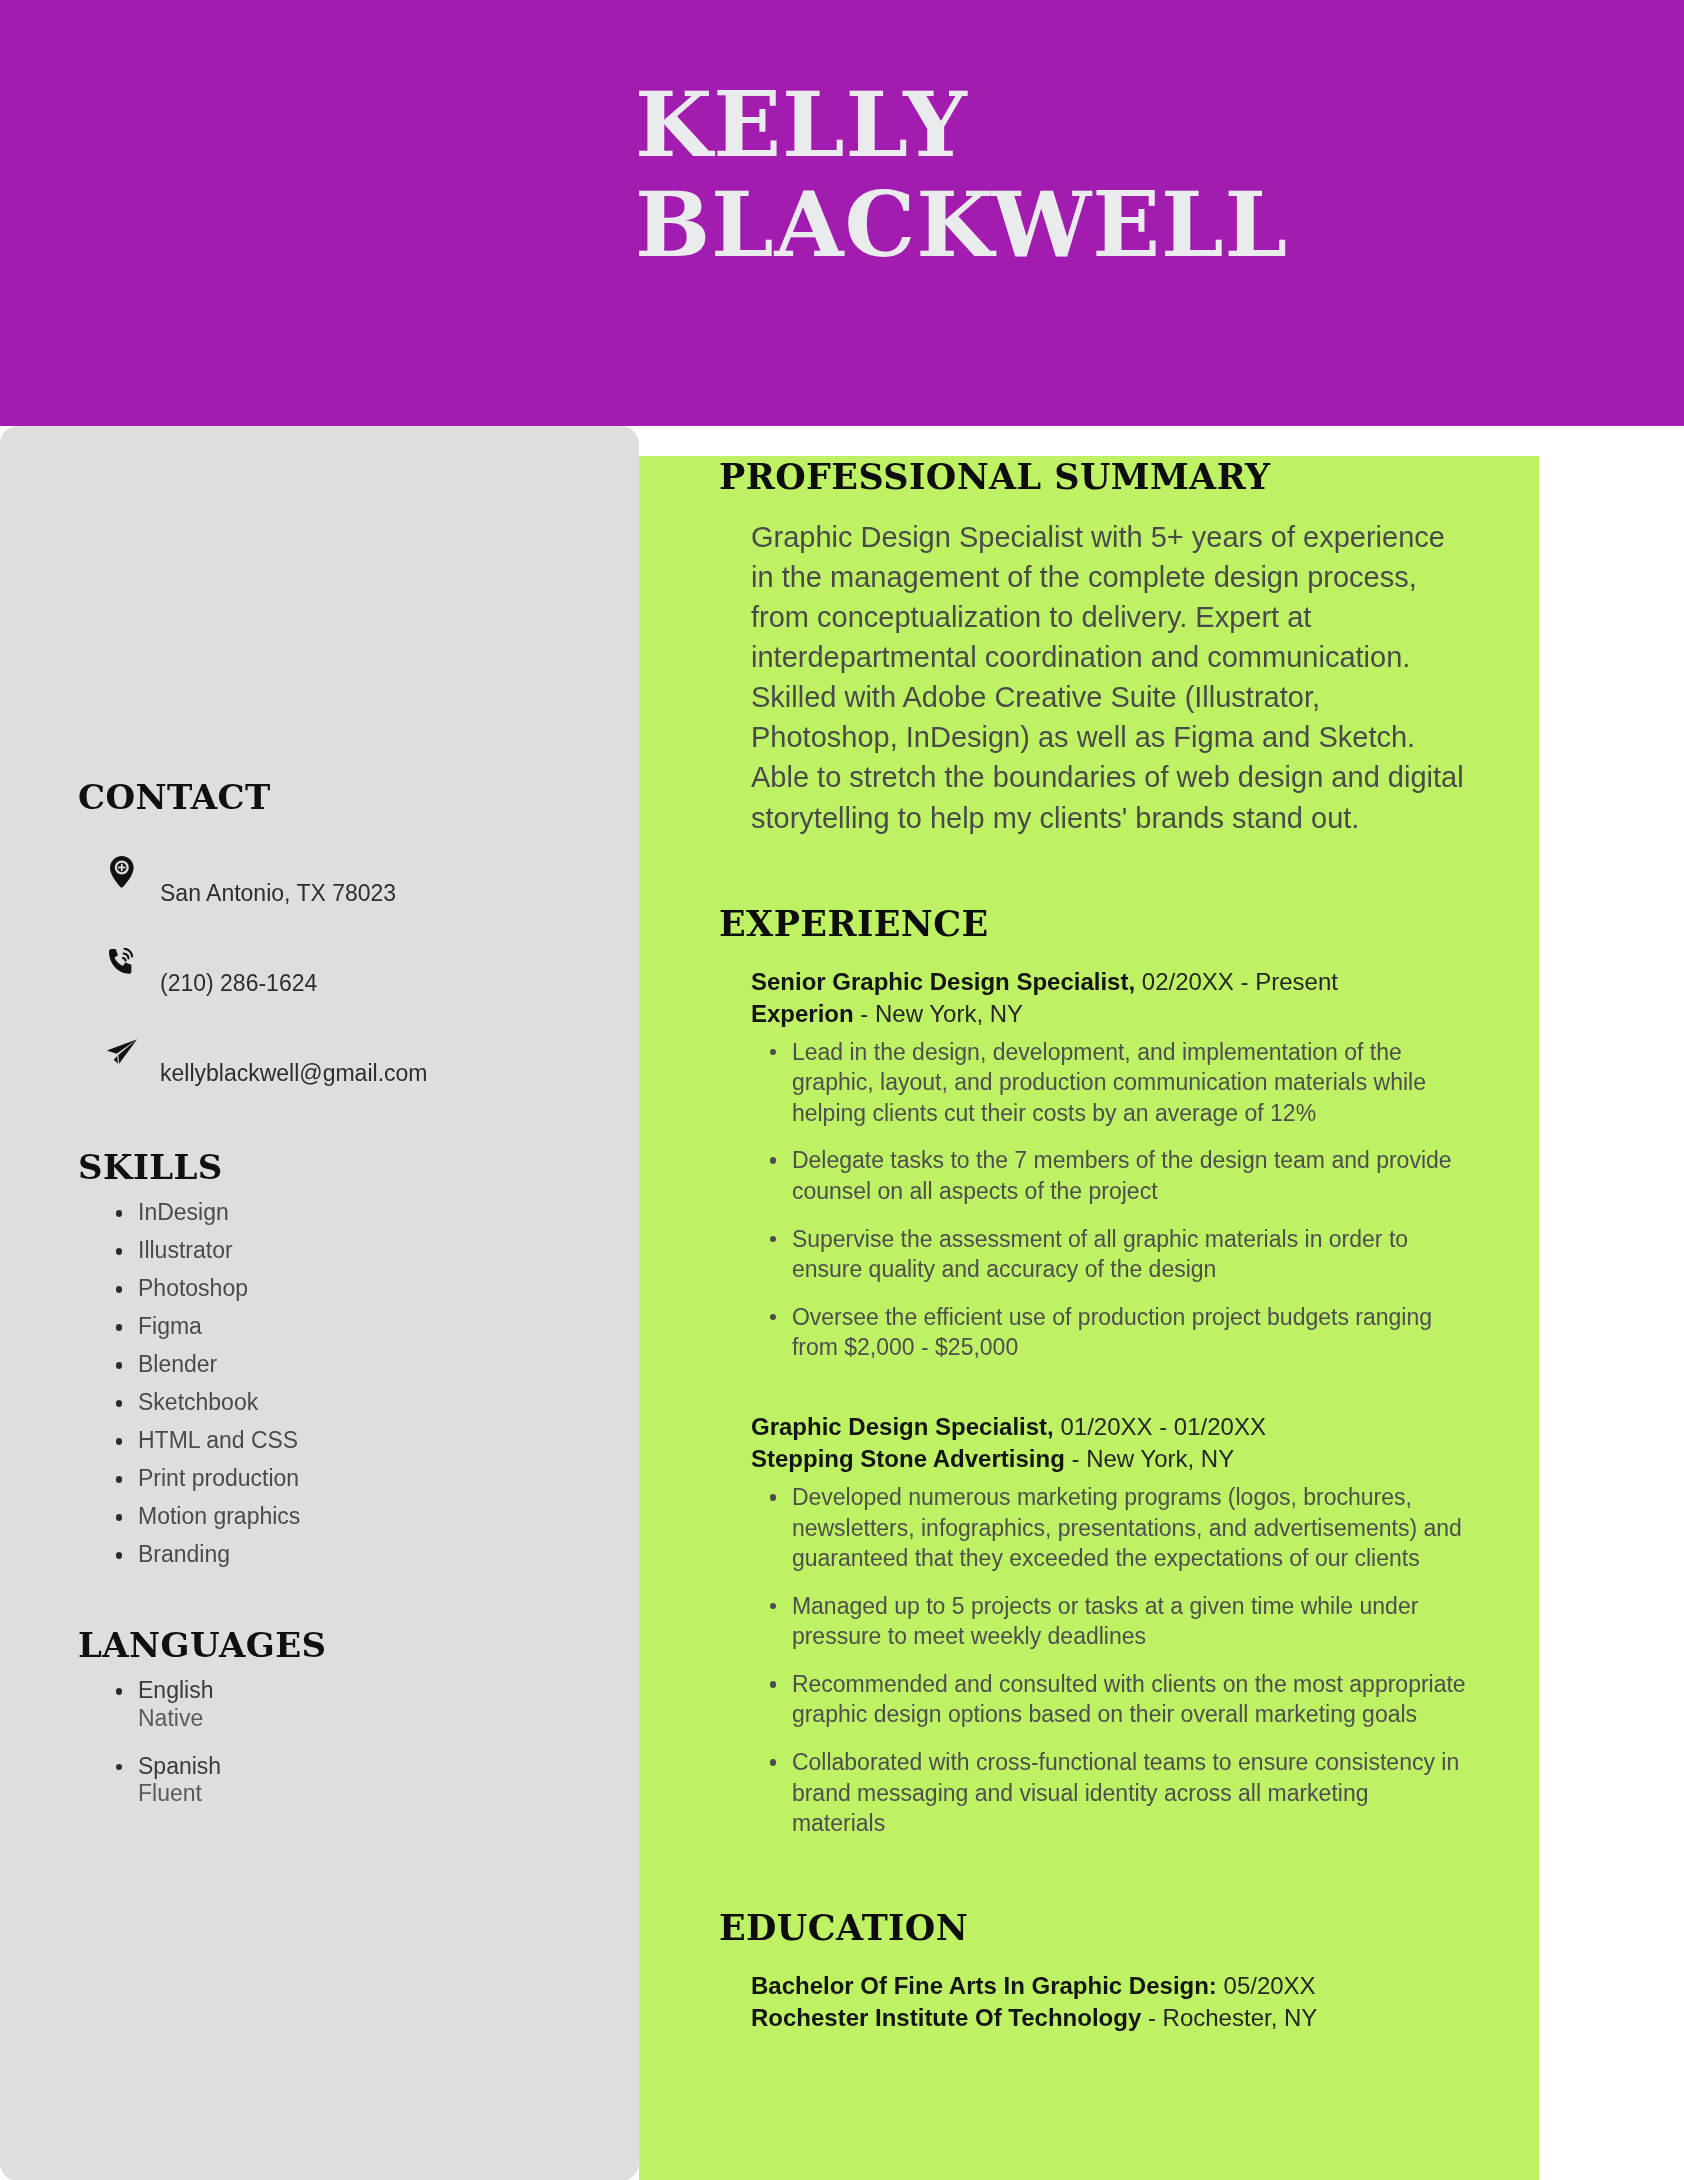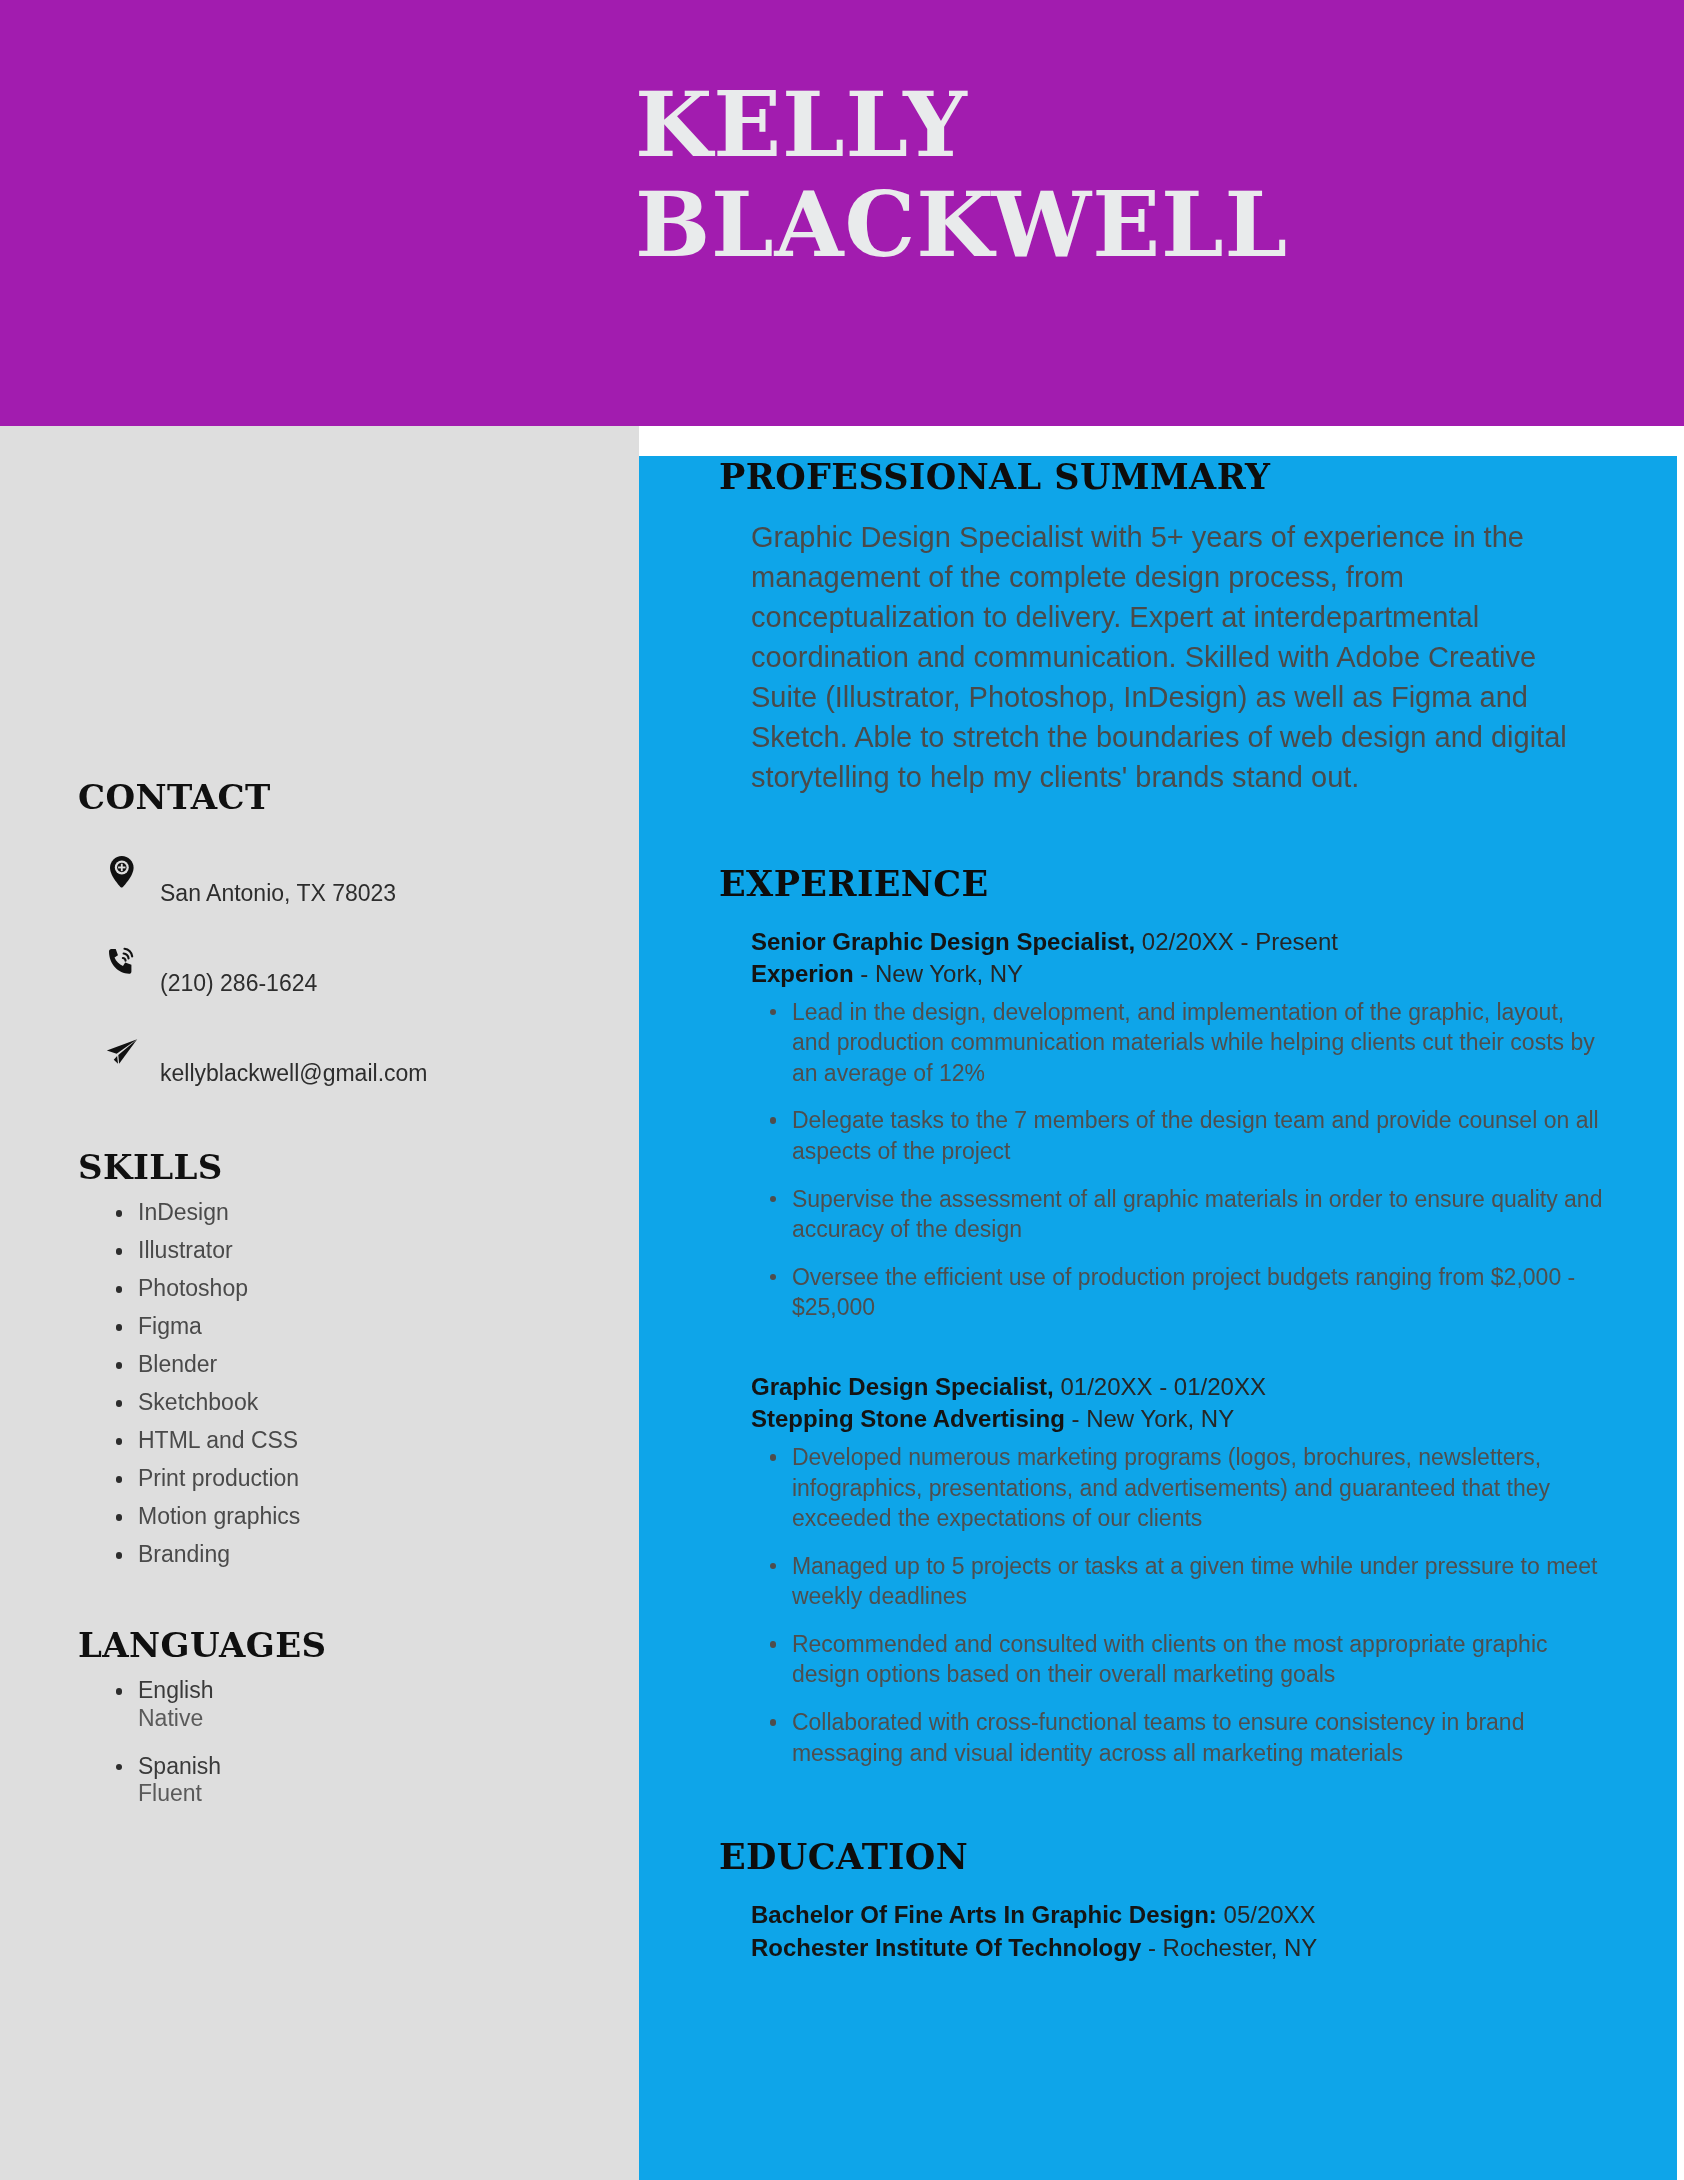--- a/index.html
+++ b/index.html
@@ -43,28 +43,29 @@
   .sidebar {
     position: absolute;
     left: 0;
     top: 0;
     width: 639px;
     height: 1755px;
     background: #dedede;
     box-sizing: border-box;
     padding-left: 78px;
     padding-right: 34px;
+    border-radius: 18px;
   }
   .main {
     position: absolute;
     left: 639px;
     top: 30px;
-    width: 1038px;
+    width: 900px;
     height: 1725px;
-    background: #0ea5e9;
+    background: #bef264;
     box-sizing: border-box;
     padding-left: 80px;
     padding-right: 73px;
   }
 
   
   .side-heading {
     font-family: "DejaVu Serif", "Liberation Serif", serif;
     font-weight: bold;
     font-size: 34px;

